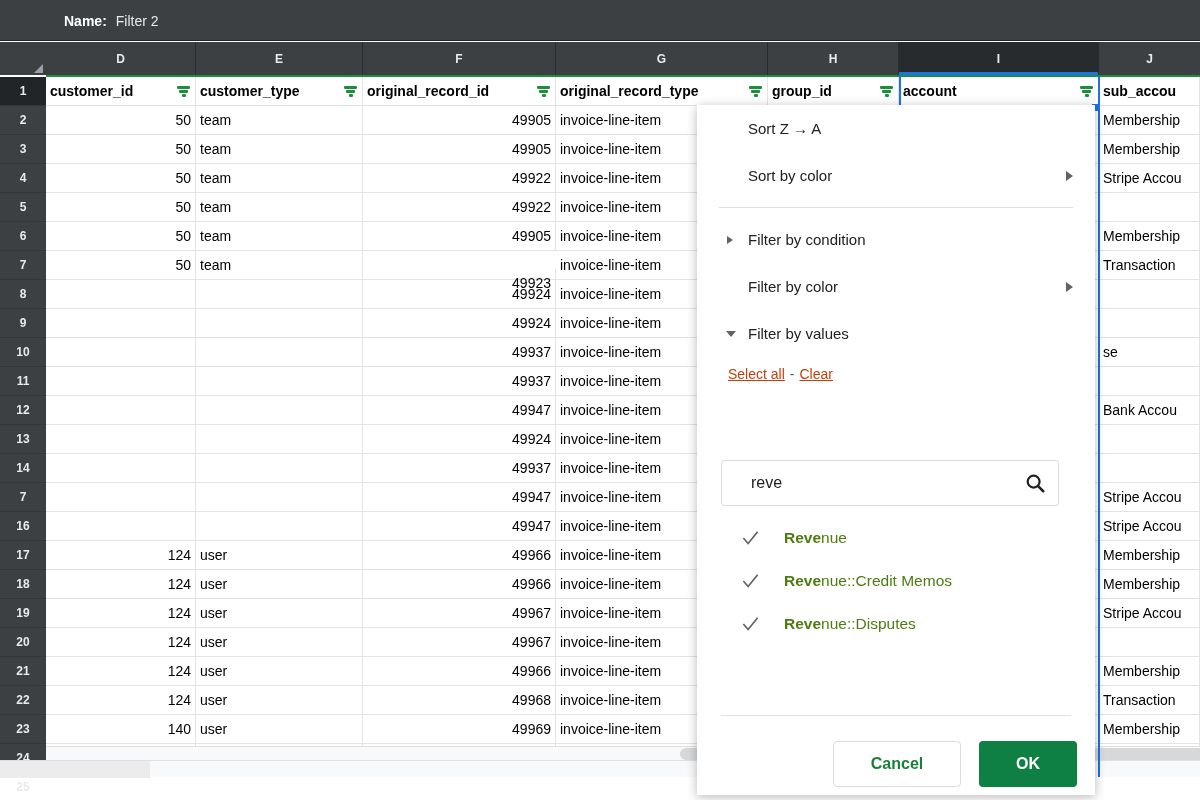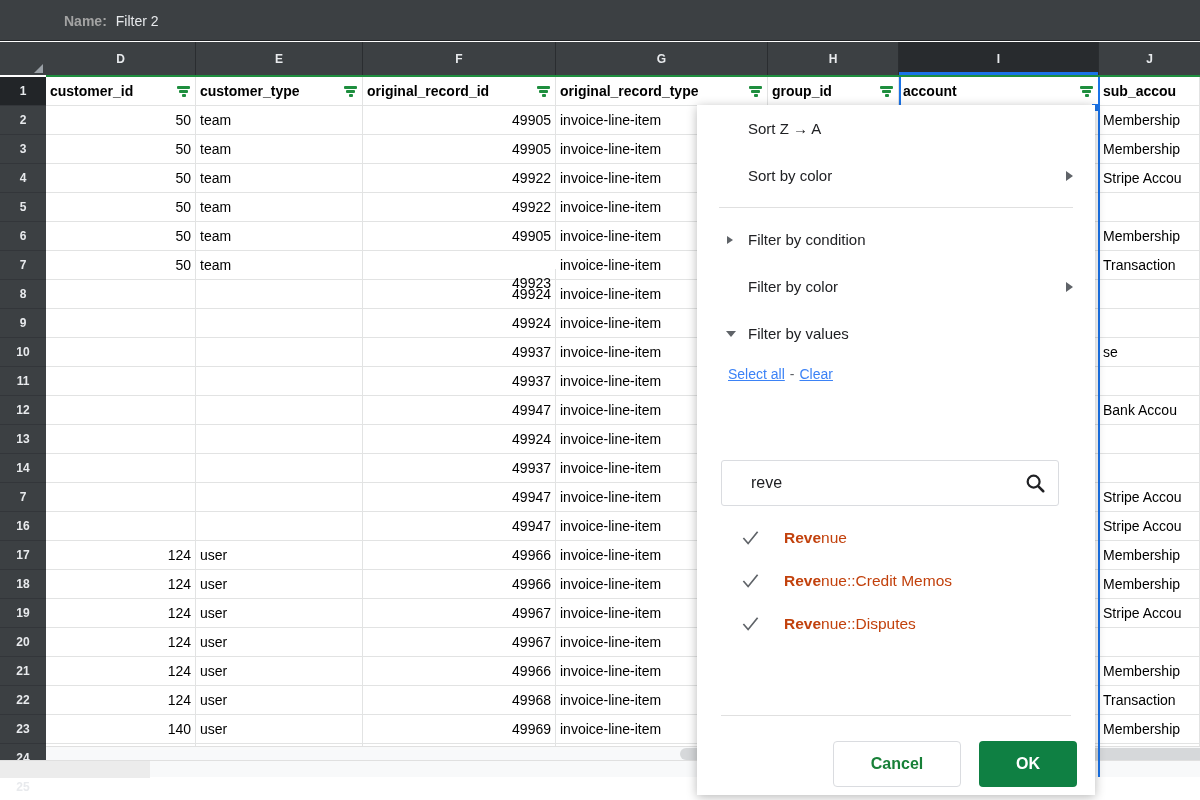--- a/index.html
+++ b/index.html
@@ -11,21 +11,21 @@
     font-family: "Liberation Sans", sans-serif;
   }
 
   
   #topbar {
     position: absolute; left: 0; top: 0; width: 1200px; height: 41px;
     background: #3c4043;
     border-bottom: 1px solid #222528;
   }
   .tb-group { position: absolute; top: 0; height: 41px; display: flex; align-items: center; }
-  .tb-label { color: #a3a3a3; font-size: 14px; font-weight: bold; margin-right: 9px; }
+  .tb-label { color: #ffffff; font-size: 14px; font-weight: bold; margin-right: 9px; }
   .tb-value { color: #e8eaed; font-size: 14px; font-weight: normal; }
   #grp-name { left: 64px; }
   #grp-range { left: 380px; }
 
   
   #colheaders {
     position: absolute; left: 0; top: 42px; width: 1200px; height: 33px;
     background: #3c4043;
   }
   #corner-box {
@@ -162,21 +162,21 @@
     border-top: 6px solid #5f6368;
   }
   .menu-divider {
     height: 1px; background: #e0e0e0; margin: 8px 22px;
   }
   #selectall-row {
     padding-left: 31px; height: 34px; display: flex; align-items: center;
     font-size: 14px;
   }
   #selectall-row a {
-    color: #3b82f6; text-decoration: underline; cursor: pointer;
+    color: #c2410c; text-decoration: underline; cursor: pointer;
   }
   #selectall-row .sep { color: #5f6368; margin: 0 5px; text-decoration: none; }
 
   #searchbox-wrap {
     position: absolute; left: 24px; top: 355px; width: 338px; height: 46px;
     border: 1px solid #dadce0; border-radius: 3px;
     background: #fff;
     display: flex; align-items: center;
   }
   #searchinput {
@@ -192,21 +192,21 @@
 
   .valrow {
     position: absolute; left: 0; width: 398px; height: 43px;
     display: flex; align-items: center;
   }
   .checkmark {
     position: absolute; left: 44px; top: 50%; transform: translateY(-50%);
     width: 19px; height: 19px;
   }
   .valtext {
-    position: absolute; left: 87px; font-size: 15.5px; color: #c2410c;
+    position: absolute; left: 87px; font-size: 15.5px; color: #4d7c0f;
     white-space: nowrap;
   }
   .valtext b { font-weight: bold; }
 
   #values-divider {
     position: absolute; left: 24px; top: 610px; width: 350px; height: 1px;
     background: #e0e0e0;
   }
 
   #btnrow {

